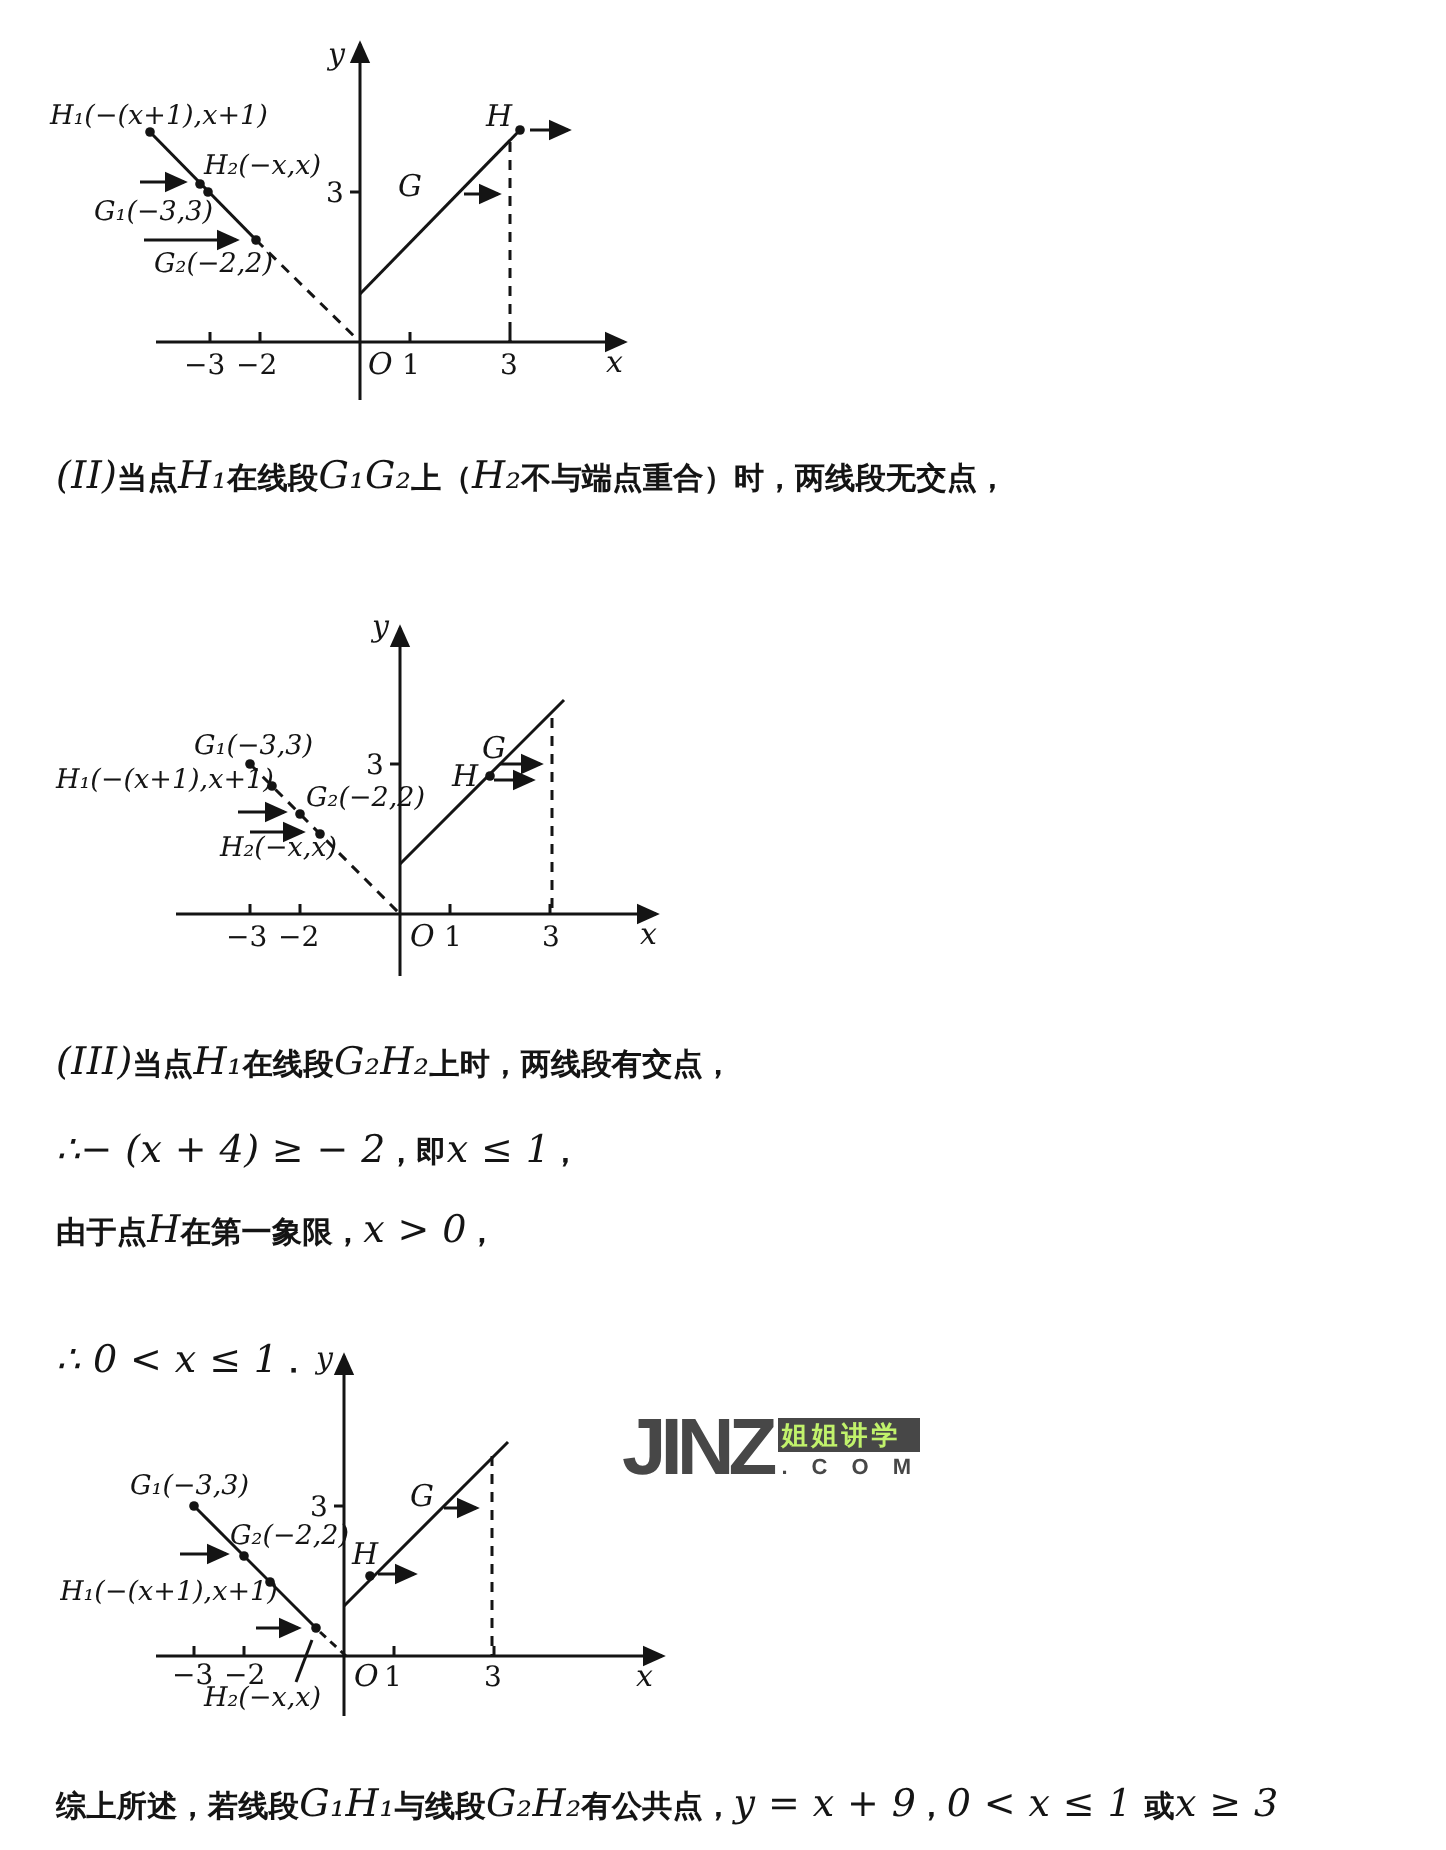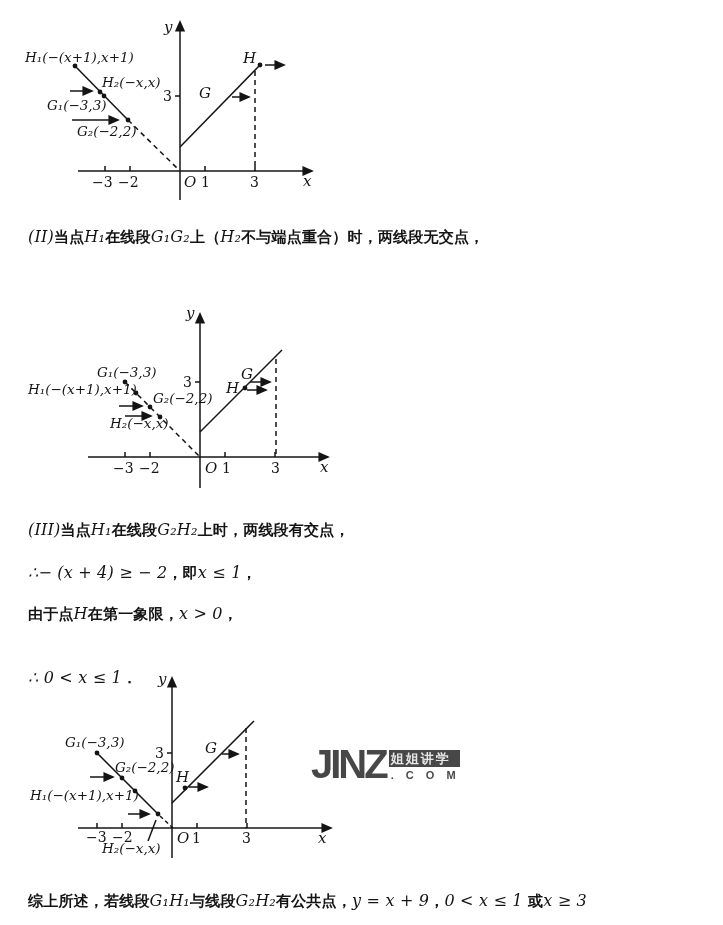--- a/index.html
+++ b/index.html
@@ -10,34 +10,34 @@
   }
   .fig { position:absolute; }
   .fig svg text { fill:#141414; }
   .gvar  { font:italic 15px "DejaVu Serif", serif; }
   .glbl  { font:italic 13.5px "DejaVu Serif", serif; }
   .gtick { font:14px "DejaVu Serif", serif; }
   .para {
     position:absolute; left:28px; font-size:15px; color:#141414;
     white-space:nowrap; letter-spacing:0.2px;
   }
-  .seg-m { font-family:"DejaVu Serif", serif; font-style:italic; font-size:16px; }
+  .seg-m { font-family:"DejaVu Serif", serif; font-style:italic; font-size:19px; }
   .seg-c { font-family:"Liberation Sans", sans-serif; font-weight:700;text-align:right; }
   .watermark {
-    position:absolute; left:311px; top:748px;
-    display:flex; align-items:flex-end; color:#3e3e3e; opacity:0.95;
+    position:absolute; left:311px; top:708px;
+    display:flex; align-items:center; color:#3e3e3e; opacity:0.95;
   }
   .wm-brand {
     font-family:"Liberation Sans", sans-serif; font-weight:800; font-size:40px;
     line-height:0.82; letter-spacing:-3px;
   }
   .wm-right { display:flex; flex-direction:column; margin-left:3px; }
   .wm-cjk {
     font-family:"Liberation Sans", sans-serif; font-weight:700; font-size:13px;
-    background:#3e3e3e; color:#e5e5e5; padding:2px 2px; letter-spacing:2px;
+    background:#3e3e3e; color:#bef264; padding:2px 2px; letter-spacing:2px;
     line-height:1;
   }
   .wm-domain {
     font-family:"Liberation Sans", sans-serif; font-weight:700; font-size:11px;
     letter-spacing:4.5px; margin-top:2px; padding-left:2px;
   }
 </style>
 </head>
 <body>
 

